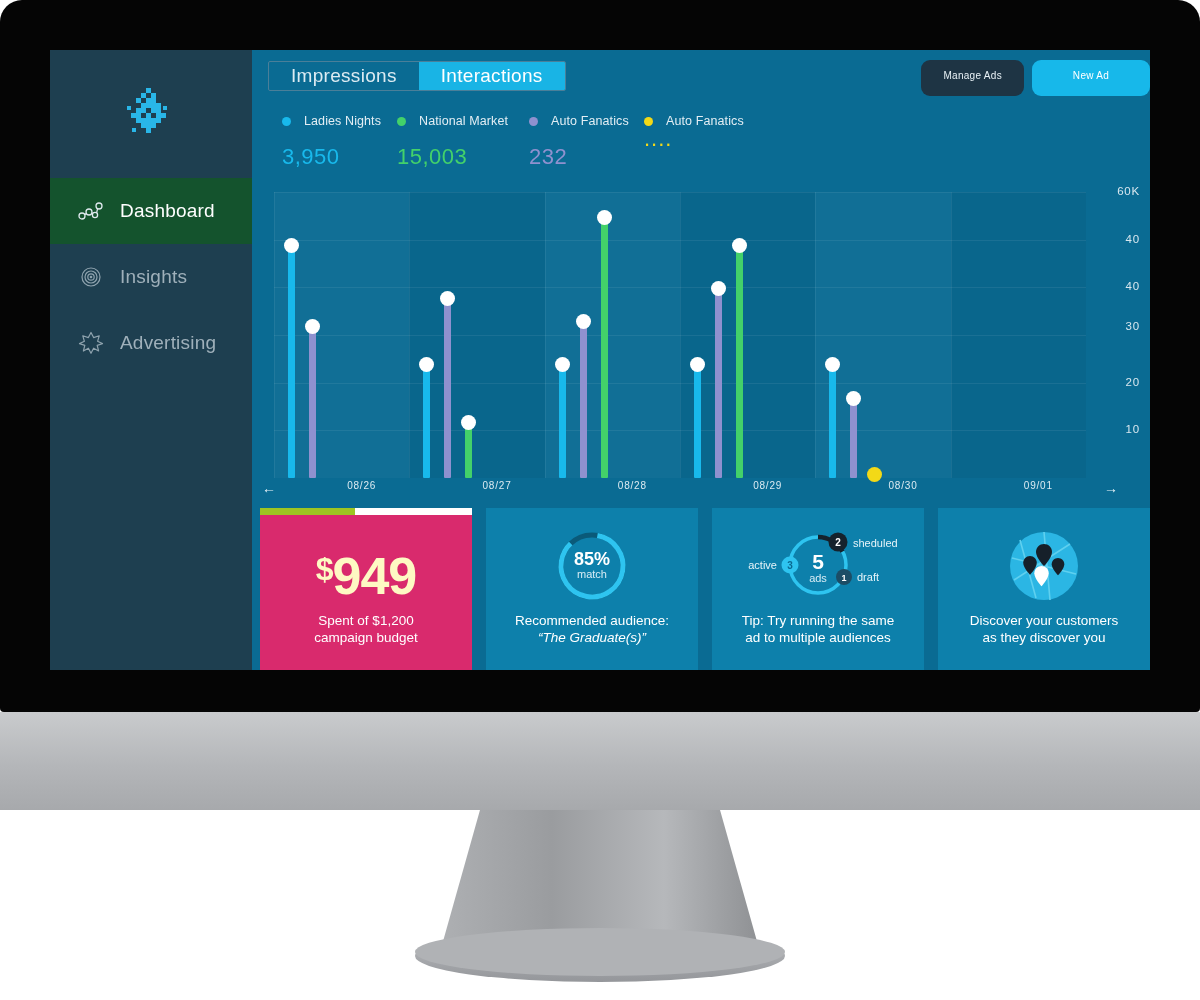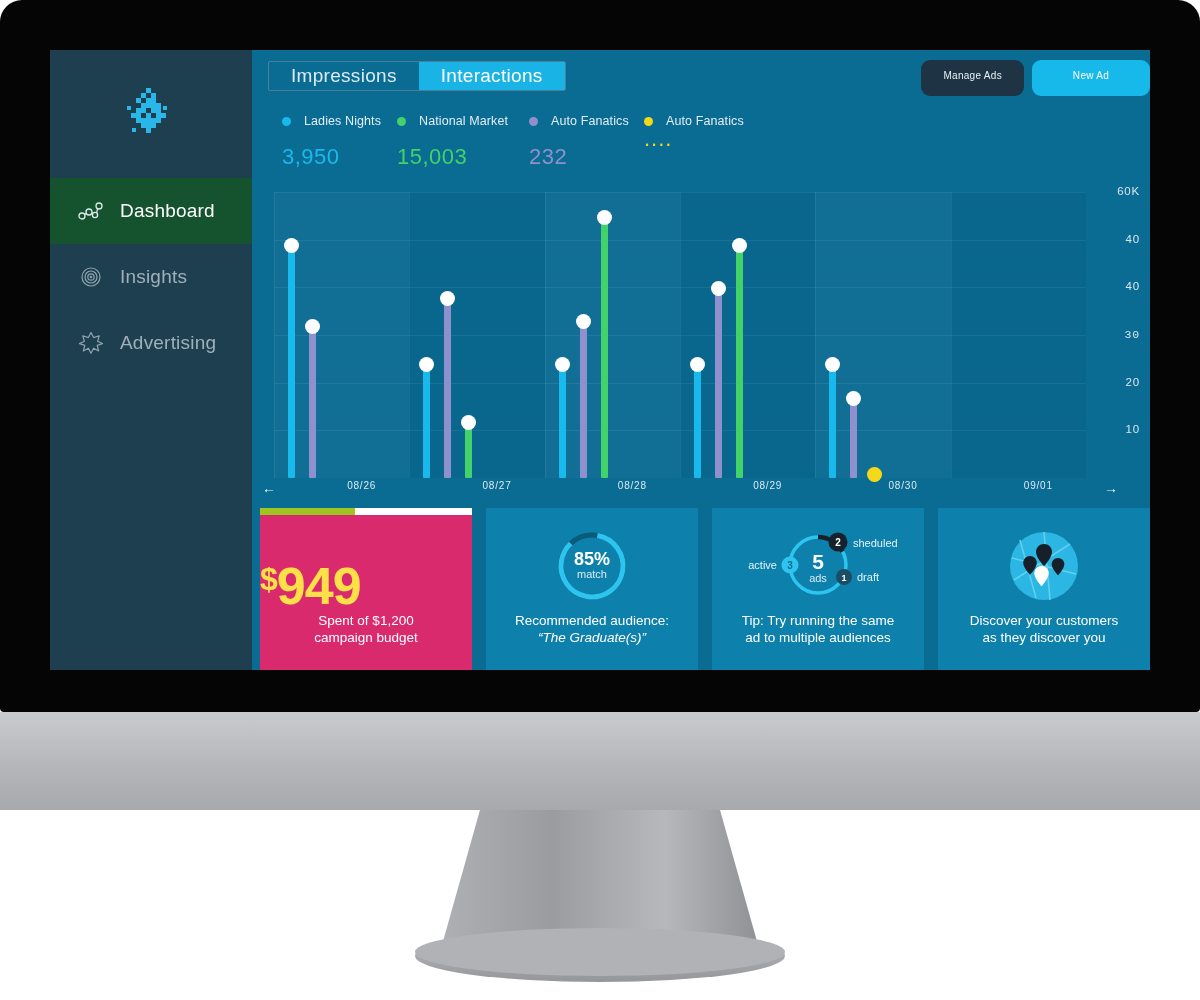--- a/index.html
+++ b/index.html
@@ -76,21 +76,21 @@
   .xlab { position: absolute; font-size: 10px; color: #dcebf2; letter-spacing: .8px; transform: translateX(-50%); }
   .arrow { position: absolute; font-size: 14px; color: #e6f2f8; }
 
   
   #cards { position: absolute; left: 8px; right: 0; bottom: 0; height: 162px; display: flex; gap: 14px; }
   .card { flex: 1; background: #0d80ab; position: relative; padding-top: 4px; }
   .card.pink { background: #d92a6d; }
   .card-cap { font-size: 13.5px; color: #ffffff; text-align: center; line-height: 17px; position: absolute; left: 0; right: 0; bottom: 24px; }
   #prog { position: absolute; left: 0; top: 0; right: 0; height: 7px; background: #ffffff; }
   #prog-fill { height: 100%; background: #9ec522; }
-  #amount { margin-top: 44px; color: #fde047; font-weight: bold; letter-spacing: -1px; }
+  #amount { text-align: center; margin-top: 34px; color: #fef9c3; font-weight: bold; letter-spacing: -1px; }
   #amount .cur { font-size: 32px; vertical-align: top; line-height: 46px; }
   #amount .num { font-size: 52px; }
   .donut-wrap { display: flex; justify-content: center; margin-top: 16px; }
   .cardtext-i { font-style: italic; }
 </style>
 </head>
 <body>
 
 <div id="monitor-frame">
   <div id="screen">
@@ -274,21 +274,21 @@
             <div class="xlab" style="left: 358.333px;">08/28</div>
             <div class="xlab" style="left: 493.667px;">08/29</div>
             <div class="xlab" style="left: 629px;">08/30</div>
             <div class="xlab" style="left: 764.333px;">09/01</div>
             <div class="arrow" style="left: -12px;">←</div>
             <div class="arrow" style="right: -16px;">→</div>
           </div>
       <div class="ylab" style="top: 7px;">60K</div>
           <div class="ylab" style="top: 54.6667px;">40</div>
           <div class="ylab" style="top: 102.333px;">40</div>
-          <div class="ylab" style="top: 150px; font-family: Liberation Mono, monospace;">30</div>
+          <div class="ylab" style="top: 142px;">30</div>
           <div class="ylab" style="top: 197.667px;">20</div>
           <div class="ylab" style="top: 245.333px;">10</div>
         </div>
 
       <div id="cards">
 
         <div class="card pink">
           <div id="prog">
             <div id="prog-fill" style="width: 45%;"></div>
           </div>

